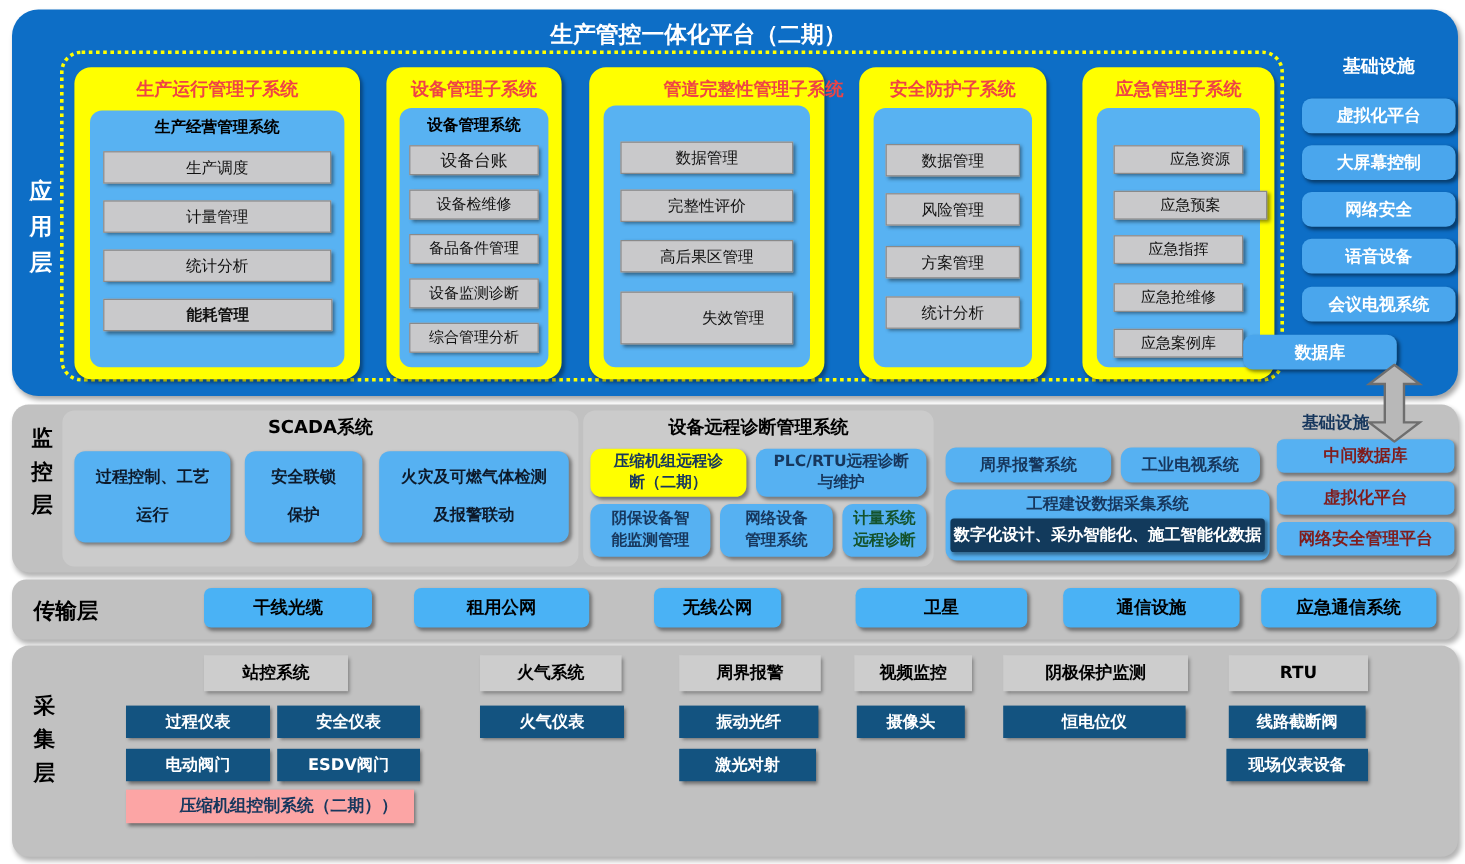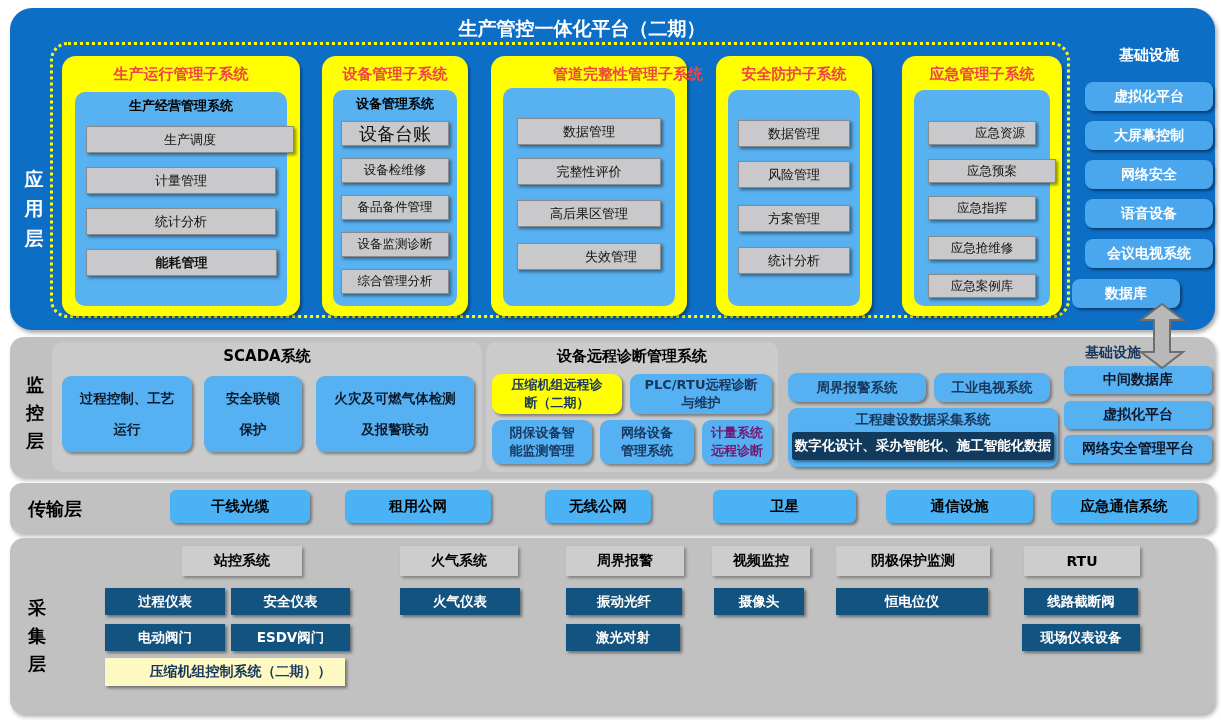--- a/index.html
+++ b/index.html
@@ -6,21 +6,21 @@
   *{box-sizing:border-box;}
   body{font-family:"DejaVu Sans","Liberation Sans",sans-serif;}
   #canvas{position:relative;width:1221px;height:720px;background:#fff;overflow:hidden;}
   .abs{position:absolute;}
   .ctr{display:flex;align-items:center;justify-content:center;text-align:center;}
   .prewrap{white-space:pre-line;}
 
   
   .app-layer{background:#0d6ec6;border-radius:22px;box-shadow:2px 3px 4px rgba(0,0,0,.35);}
   .app-title{color:#fff;font-weight:bold;font-size:19px;}
-  .vlabel{font-weight:bold;font-size:19px;line-height:1.55;text-align:center;width:24px;margin-top:19px;}
+  .vlabel{font-weight:bold;font-size:19px;line-height:1.55;text-align:center;width:24px;}
   .vlabel.white{color:#fff;}
   .dotted-frame{border:3px dotted #ffff00;border-radius:18px;}
   .subsys{background:#ffff00;border-radius:14px;box-shadow:2px 3px 3px rgba(0,0,0,.35);}
   .subsys-title{color:#ef4444;font-weight:bold;font-size:15px;}
   .panel{background:#58b2f2;border-radius:10px;}
   .panel-title{color:#000;font-weight:bold;font-size:13px;}
   .gitem{background:#c9c9cb;border:1px solid #8a8a8a;box-shadow:2px 2px 3px rgba(0,0,0,.45);
          color:#111;font-size:13px;}
   .infra-head{color:#fff;font-weight:bold;font-size:15px;}
   .infra-box{background:#4aa6ed;border-radius:8px;color:#fff;font-weight:bold;font-size:14px;
@@ -32,72 +32,72 @@
   .mon-group{background:#cbcbcb;border-radius:10px;}
   .mon-title{color:#000;font-weight:bold;font-size:15px;}
   .mblue{background:#56b1f2;border-radius:9px;color:#10263f;font-weight:bold;font-size:13px;
          box-shadow:2px 2px 3px rgba(0,0,0,.4);}
   .scada-item{line-height:2.3;color:#0d1a2b;font-size:13.5px;}
   .myellow{background:#ffff00;border-radius:9px;color:#17375d;font-weight:bold;font-size:13px;
            box-shadow:2px 2px 3px rgba(0,0,0,.4);line-height:1.35;}
   .navy-inner{background:#123a5c;border-radius:3px;color:#fff;font-weight:bold;font-size:13.5px;
               box-shadow:2px 2px 3px rgba(0,0,0,.4);}
   .mon-infra-head{color:#17375d;font-weight:bold;font-size:14px;}
-  .mon-infra-box{background:#56b1f2;border-radius:6px;color:#0f172a;font-weight:bold;font-size:14px;
+  .mon-infra-box{background:#56b1f2;border-radius:6px;color:#7f1d1d;font-weight:bold;font-size:14px;
                  box-shadow:2px 2px 3px rgba(0,0,0,.4);}
 
   .trans-box{background:#4ab2f5;border-radius:6px;color:#000;font-weight:bold;font-size:14.5px;
              box-shadow:2px 2px 3px rgba(0,0,0,.4);}
 
   .coll-header{background:#cdcdcd;color:#000;font-weight:bold;font-size:14px;
                box-shadow:2px 2px 3px rgba(0,0,0,.35);}
   .coll-navy{background:#135380;color:#fff;font-weight:bold;font-size:13.5px;
              box-shadow:2px 2px 3px rgba(0,0,0,.45);}
-  .coll-yellow{background:#fef9c3;color:#17375d;font-weight:bold;font-size:14px;
+  .coll-yellow{background:#fca5a5;color:#17375d;font-weight:bold;font-size:14px;
                box-shadow:2px 2px 3px rgba(0,0,0,.45);padding-left:31px;}
 </style>
 </head>
 <body>
 
 <div id="canvas">
 
   <div class="abs app-layer" style="left:10px;top:8px;width:1205px;height:322px;"></div>
 
   <div class="abs ctr app-title" style="left:432px;top:16px;width:300px;height:26px;">生产管控一体化平台（二期）</div>
 
   <div class="abs vlabel white" style="left:22px;top:146px;">应用层</div>
 
   <div class="abs dotted-frame" style="left:50px;top:42px;width:1020px;height:276px;"></div>
 
   <div class="abs subsys" style="left:62px;top:56px;width:238px;height:260px;"></div>
   <div class="abs ctr subsys-title" style="left:62px;top:62px;width:238px;height:24px;">生产运行管理子系统</div>
   <div class="abs panel" style="left:75px;top:92px;width:212px;height:214px;"></div>
   <div class="abs ctr panel-title" style="left:75px;top:97px;width:212px;height:18px;">生产经营管理系统</div>
-  <div class="abs ctr gitem" style="left:86px;top:126px;width:208px;height:27px;">生产调度</div>
+  <div class="abs ctr gitem" style="left:86px;top:126px;width:190px;height:27px;">生产调度</div>
   <div class="abs ctr gitem" style="left:86px;top:167px;width:190px;height:27px;">计量管理</div>
   <div class="abs ctr gitem" style="left:86px;top:208px;width:190px;height:27px;">统计分析</div>
   <div class="abs ctr gitem" style="left:86px;top:249px;width:191px;height:27px;font-weight:bold;">能耗管理</div>
 
   <div class="abs subsys" style="left:322px;top:56px;width:146px;height:260px;"></div>
   <div class="abs ctr subsys-title" style="left:322px;top:62px;width:146px;height:24px;">设备管理子系统</div>
   <div class="abs panel" style="left:333px;top:90px;width:124px;height:216px;"></div>
   <div class="abs ctr panel-title" style="left:333px;top:95px;width:124px;height:18px;">设备管理系统</div>
-  <div class="abs ctr gitem" style="left:341px;top:121px;width:108px;height:25px;font-size:18px;">设备台账</div>
+  <div class="abs ctr gitem" style="left:341px;top:121px;width:108px;height:25px;font-size:14px;">设备台账</div>
   <div class="abs ctr gitem" style="left:341px;top:158px;width:108px;height:25px;font-size:12.5px;">设备检维修</div>
   <div class="abs ctr gitem" style="left:341px;top:195px;width:108px;height:25px;font-size:12.5px;">备品备件管理</div>
   <div class="abs ctr gitem" style="left:341px;top:232px;width:108px;height:25px;font-size:12.5px;">设备监测诊断</div>
   <div class="abs ctr gitem" style="left:341px;top:269px;width:108px;height:25px;font-size:12.5px;">综合管理分析</div>
 
   <div class="abs subsys" style="left:491px;top:56px;width:196px;height:260px;"></div>
   <div class="abs ctr subsys-title" style="left:491px;top:62px;width:196px;height:24px;margin-left:39px;">管道完整性管理子系统</div>
   <div class="abs panel" style="left:503px;top:88px;width:172px;height:218px;"></div>
   <div class="abs ctr gitem" style="left:517px;top:118px;width:144px;height:27px;">数据管理</div>
   <div class="abs ctr gitem" style="left:517px;top:158px;width:144px;height:27px;">完整性评价</div>
   <div class="abs ctr gitem" style="left:517px;top:200px;width:144px;height:27px;">高后果区管理</div>
-  <div class="abs ctr gitem" style="left:517px;top:243px;width:144px;height:27px;padding-left:44px;">失效管理</div>
+  <div class="abs ctr gitem" style="left:517px;top:243px;width:144px;height:44px;padding-left:44px;">失效管理</div>
 
   <div class="abs subsys" style="left:716px;top:56px;width:156px;height:260px;"></div>
   <div class="abs ctr subsys-title" style="left:716px;top:62px;width:156px;height:24px;">安全防护子系统</div>
   <div class="abs panel" style="left:728px;top:90px;width:132px;height:216px;"></div>
   <div class="abs ctr gitem" style="left:738px;top:120px;width:112px;height:27px;">数据管理</div>
   <div class="abs ctr gitem" style="left:738px;top:161px;width:112px;height:27px;">风险管理</div>
   <div class="abs ctr gitem" style="left:738px;top:205px;width:112px;height:27px;">方案管理</div>
   <div class="abs ctr gitem" style="left:738px;top:247px;width:112px;height:27px;">统计分析</div>
 
   <div class="abs subsys" style="left:902px;top:56px;width:160px;height:260px;"></div>
@@ -108,21 +108,21 @@
   <div class="abs ctr gitem" style="left:928px;top:196px;width:108px;height:24px;font-size:12.5px;">应急指挥</div>
   <div class="abs ctr gitem" style="left:928px;top:236px;width:108px;height:24px;font-size:12.5px;">应急抢维修</div>
   <div class="abs ctr gitem" style="left:928px;top:274px;width:108px;height:24px;font-size:12.5px;">应急案例库</div>
 
   <div class="abs ctr infra-head" style="left:1085px;top:45px;width:128px;height:20px;">基础设施</div>
   <div class="abs ctr infra-box" style="left:1085px;top:82px;width:128px;height:29px;">虚拟化平台</div>
   <div class="abs ctr infra-box" style="left:1085px;top:121px;width:128px;height:29px;">大屏幕控制</div>
   <div class="abs ctr infra-box" style="left:1085px;top:160px;width:128px;height:29px;">网络安全</div>
   <div class="abs ctr infra-box" style="left:1085px;top:199px;width:128px;height:29px;">语音设备</div>
   <div class="abs ctr infra-box" style="left:1085px;top:239px;width:128px;height:29px;">会议电视系统</div>
-  <div class="abs ctr infra-box" style="left:1072px;top:279px;width:108px;height:29px;">数据库</div>
+  <div class="abs ctr infra-box" style="left:1036px;top:279px;width:128px;height:29px;">数据库</div>
 
   <svg class="abs" style="left:1133px;top:303px;z-index:5;" width="58" height="66" viewBox="0 0 58 66">
     <polygon points="29,1 50,17 37,17 37,49 50,49 29,65 8,49 21,49 21,17 8,17" fill="#b8b8b8" stroke="#6e6e6e" stroke-width="2"></polygon>
   </svg>
 
   <div class="abs gray-layer" style="left:10px;top:337px;width:1205px;height:140px;"></div>
   <div class="abs vlabel black" style="left:24px;top:352px;width:22px;">监控层</div>
 
   <div class="abs mon-group" style="left:52px;top:342px;width:430px;height:130px;"></div>
   <div class="abs ctr mon-title" style="left:52px;top:346px;width:430px;height:20px;">SCADA系统</div>
@@ -136,21 +136,21 @@
   <div class="abs mon-group" style="left:486px;top:342px;width:292px;height:130px;"></div>
   <div class="abs ctr mon-title" style="left:486px;top:346px;width:292px;height:20px;">设备远程诊断管理系统</div>
   <div class="abs ctr myellow prewrap" style="left:492px;top:374px;width:130px;height:40px;">压缩机组远程诊
 断（二期）</div>
   <div class="abs ctr mblue prewrap" style="left:630px;top:374px;width:142px;height:40px;color:#17375d;line-height:1.35;">PLC/RTU远程诊断
 与维护</div>
   <div class="abs ctr mblue prewrap" style="left:492px;top:420px;width:100px;height:44px;color:#17375d;line-height:1.35;">阴保设备智
 能监测管理</div>
   <div class="abs ctr mblue prewrap" style="left:600px;top:420px;width:94px;height:44px;color:#17375d;line-height:1.35;">网络设备
 管理系统</div>
-  <div class="abs ctr mblue prewrap" style="left:702px;top:420px;width:70px;height:44px;color:#701a75;line-height:1.35;">计量系统
+  <div class="abs ctr mblue prewrap" style="left:702px;top:420px;width:70px;height:44px;color:#14532d;line-height:1.35;">计量系统
 远程诊断</div>
 
   <div class="abs ctr mblue" style="left:788px;top:373px;width:138px;height:29px;color:#17375d;font-size:13.5px;">周界报警系统</div>
   <div class="abs ctr mblue" style="left:934px;top:373px;width:116px;height:29px;color:#17375d;font-size:13.5px;">工业电视系统</div>
 
   <div class="abs mblue" style="left:788px;top:408px;width:270px;height:59px;"></div>
   <div class="abs ctr" style="left:788px;top:411px;width:270px;height:18px;color:#17375d;font-weight:bold;font-size:13.5px;">工程建设数据采集系统</div>
   <div class="abs ctr navy-inner" style="left:792px;top:432px;width:262px;height:28px;">数字化设计、采办智能化、施工智能化数据</div>
 
   <div class="abs ctr mon-infra-head" style="left:1078px;top:344px;width:70px;height:18px;">基础设施</div>
@@ -163,21 +163,21 @@
   <div class="abs ctr trans-box" style="left:170px;top:490px;width:140px;height:33px;">干线光缆</div>
   <div class="abs ctr trans-box" style="left:345px;top:490px;width:146px;height:33px;">租用公网</div>
   <div class="abs ctr trans-box" style="left:545px;top:490px;width:106px;height:33px;">无线公网</div>
   <div class="abs ctr trans-box" style="left:713px;top:490px;width:143px;height:33px;">卫星</div>
   <div class="abs ctr trans-box" style="left:886px;top:490px;width:147px;height:33px;">通信设施</div>
   <div class="abs ctr trans-box" style="left:1051px;top:490px;width:146px;height:33px;">应急通信系统</div>
 
   <div class="abs gray-layer" style="left:10px;top:538px;width:1205px;height:176px;"></div>
   <div class="abs vlabel black" style="left:26px;top:575px;width:22px;">采集层</div>
 
-  <div class="abs ctr coll-header" style="left:182px;top:546px;width:120px;height:30px;font-family:Liberation Mono, monospace;">站控系统</div>
+  <div class="abs ctr coll-header" style="left:170px;top:546px;width:120px;height:30px;font-family:Liberation Mono, monospace;">站控系统</div>
   <div class="abs ctr coll-header" style="left:400px;top:546px;width:118px;height:30px;">火气系统</div>
   <div class="abs ctr coll-header" style="left:566px;top:546px;width:118px;height:30px;">周界报警</div>
   <div class="abs ctr coll-header" style="left:712px;top:546px;width:98px;height:30px;">视频监控</div>
   <div class="abs ctr coll-header" style="left:836px;top:546px;width:154px;height:30px;">阴极保护监测</div>
   <div class="abs ctr coll-header" style="left:1024px;top:546px;width:116px;height:30px;">RTU</div>
 
   <div class="abs ctr coll-navy" style="left:105px;top:588px;width:120px;height:27px;">过程仪表</div>
   <div class="abs ctr coll-navy" style="left:231px;top:588px;width:119px;height:27px;">安全仪表</div>
   <div class="abs ctr coll-navy" style="left:105px;top:624px;width:120px;height:27px;">电动阀门</div>
   <div class="abs ctr coll-navy" style="left:231px;top:624px;width:119px;height:27px;">ESDV阀门</div>

